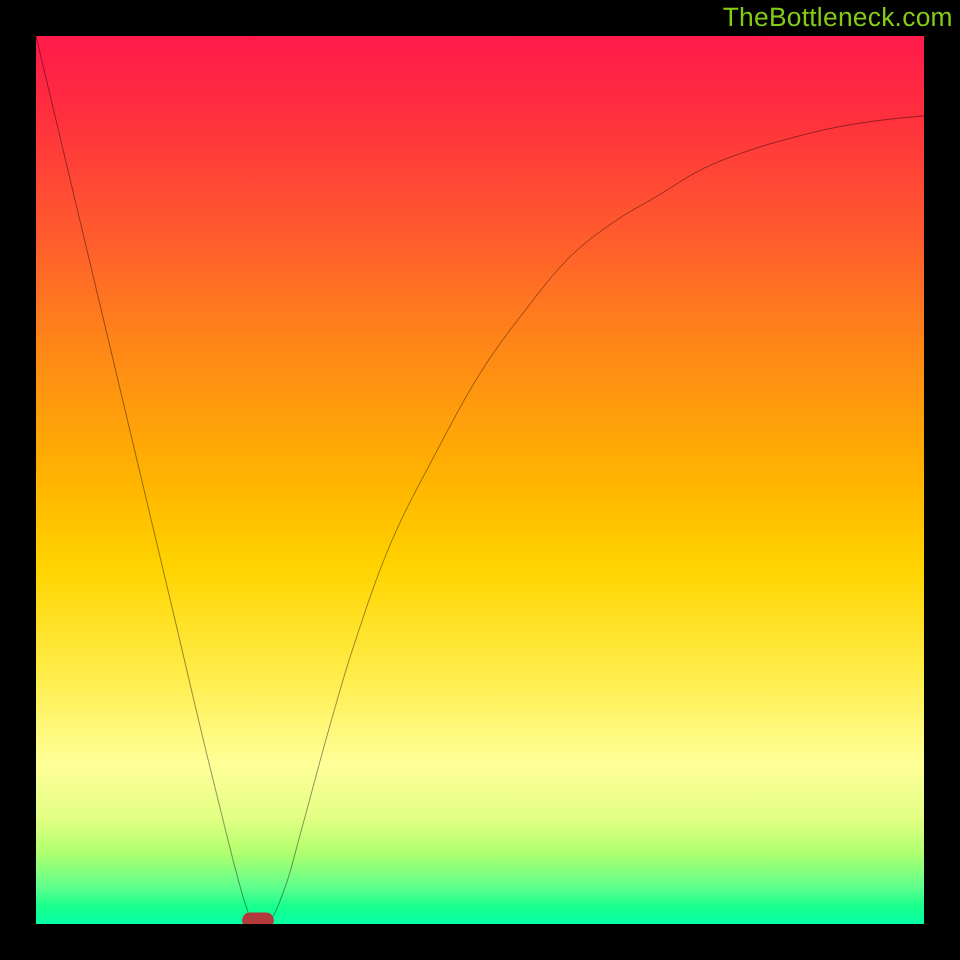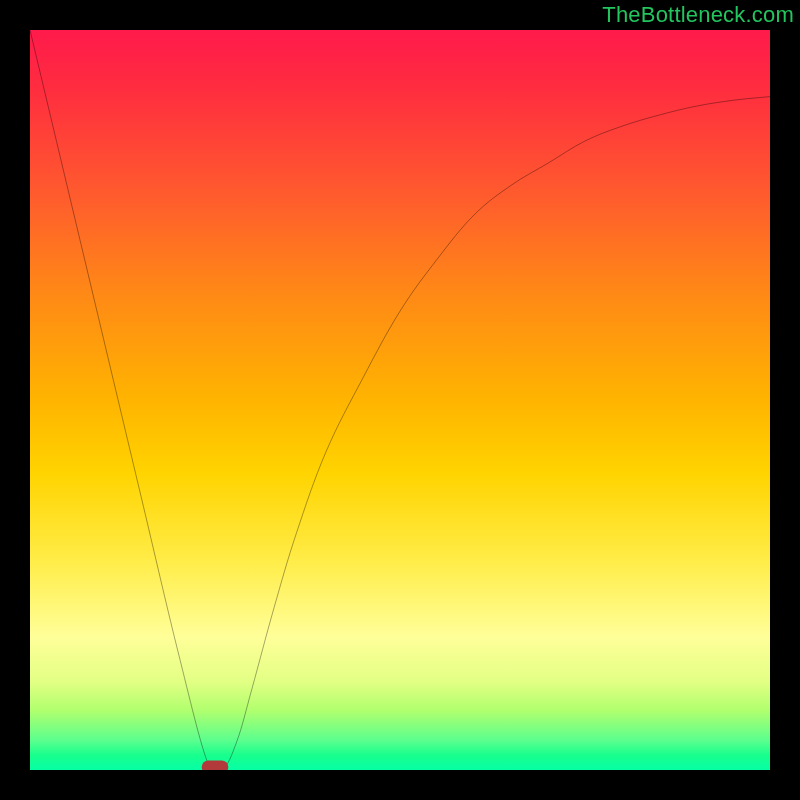--- a/index.html
+++ b/index.html
@@ -42,21 +42,21 @@
     position: absolute;
     left: 0;
     top: 0;
     width: 740px;
     height: 740px;
   }
   .watermark {
     position: absolute;
     top: 2px;
     right: 6px;
-    color: #22c55e;
+    color: #84cc16;
     font-size: 22px;
     font-weight: 500;
     letter-spacing: 0.2px;
     user-select: none;
   }
   .marker {
     fill: #b33a3a;
     stroke: none;
   }
 </style>

